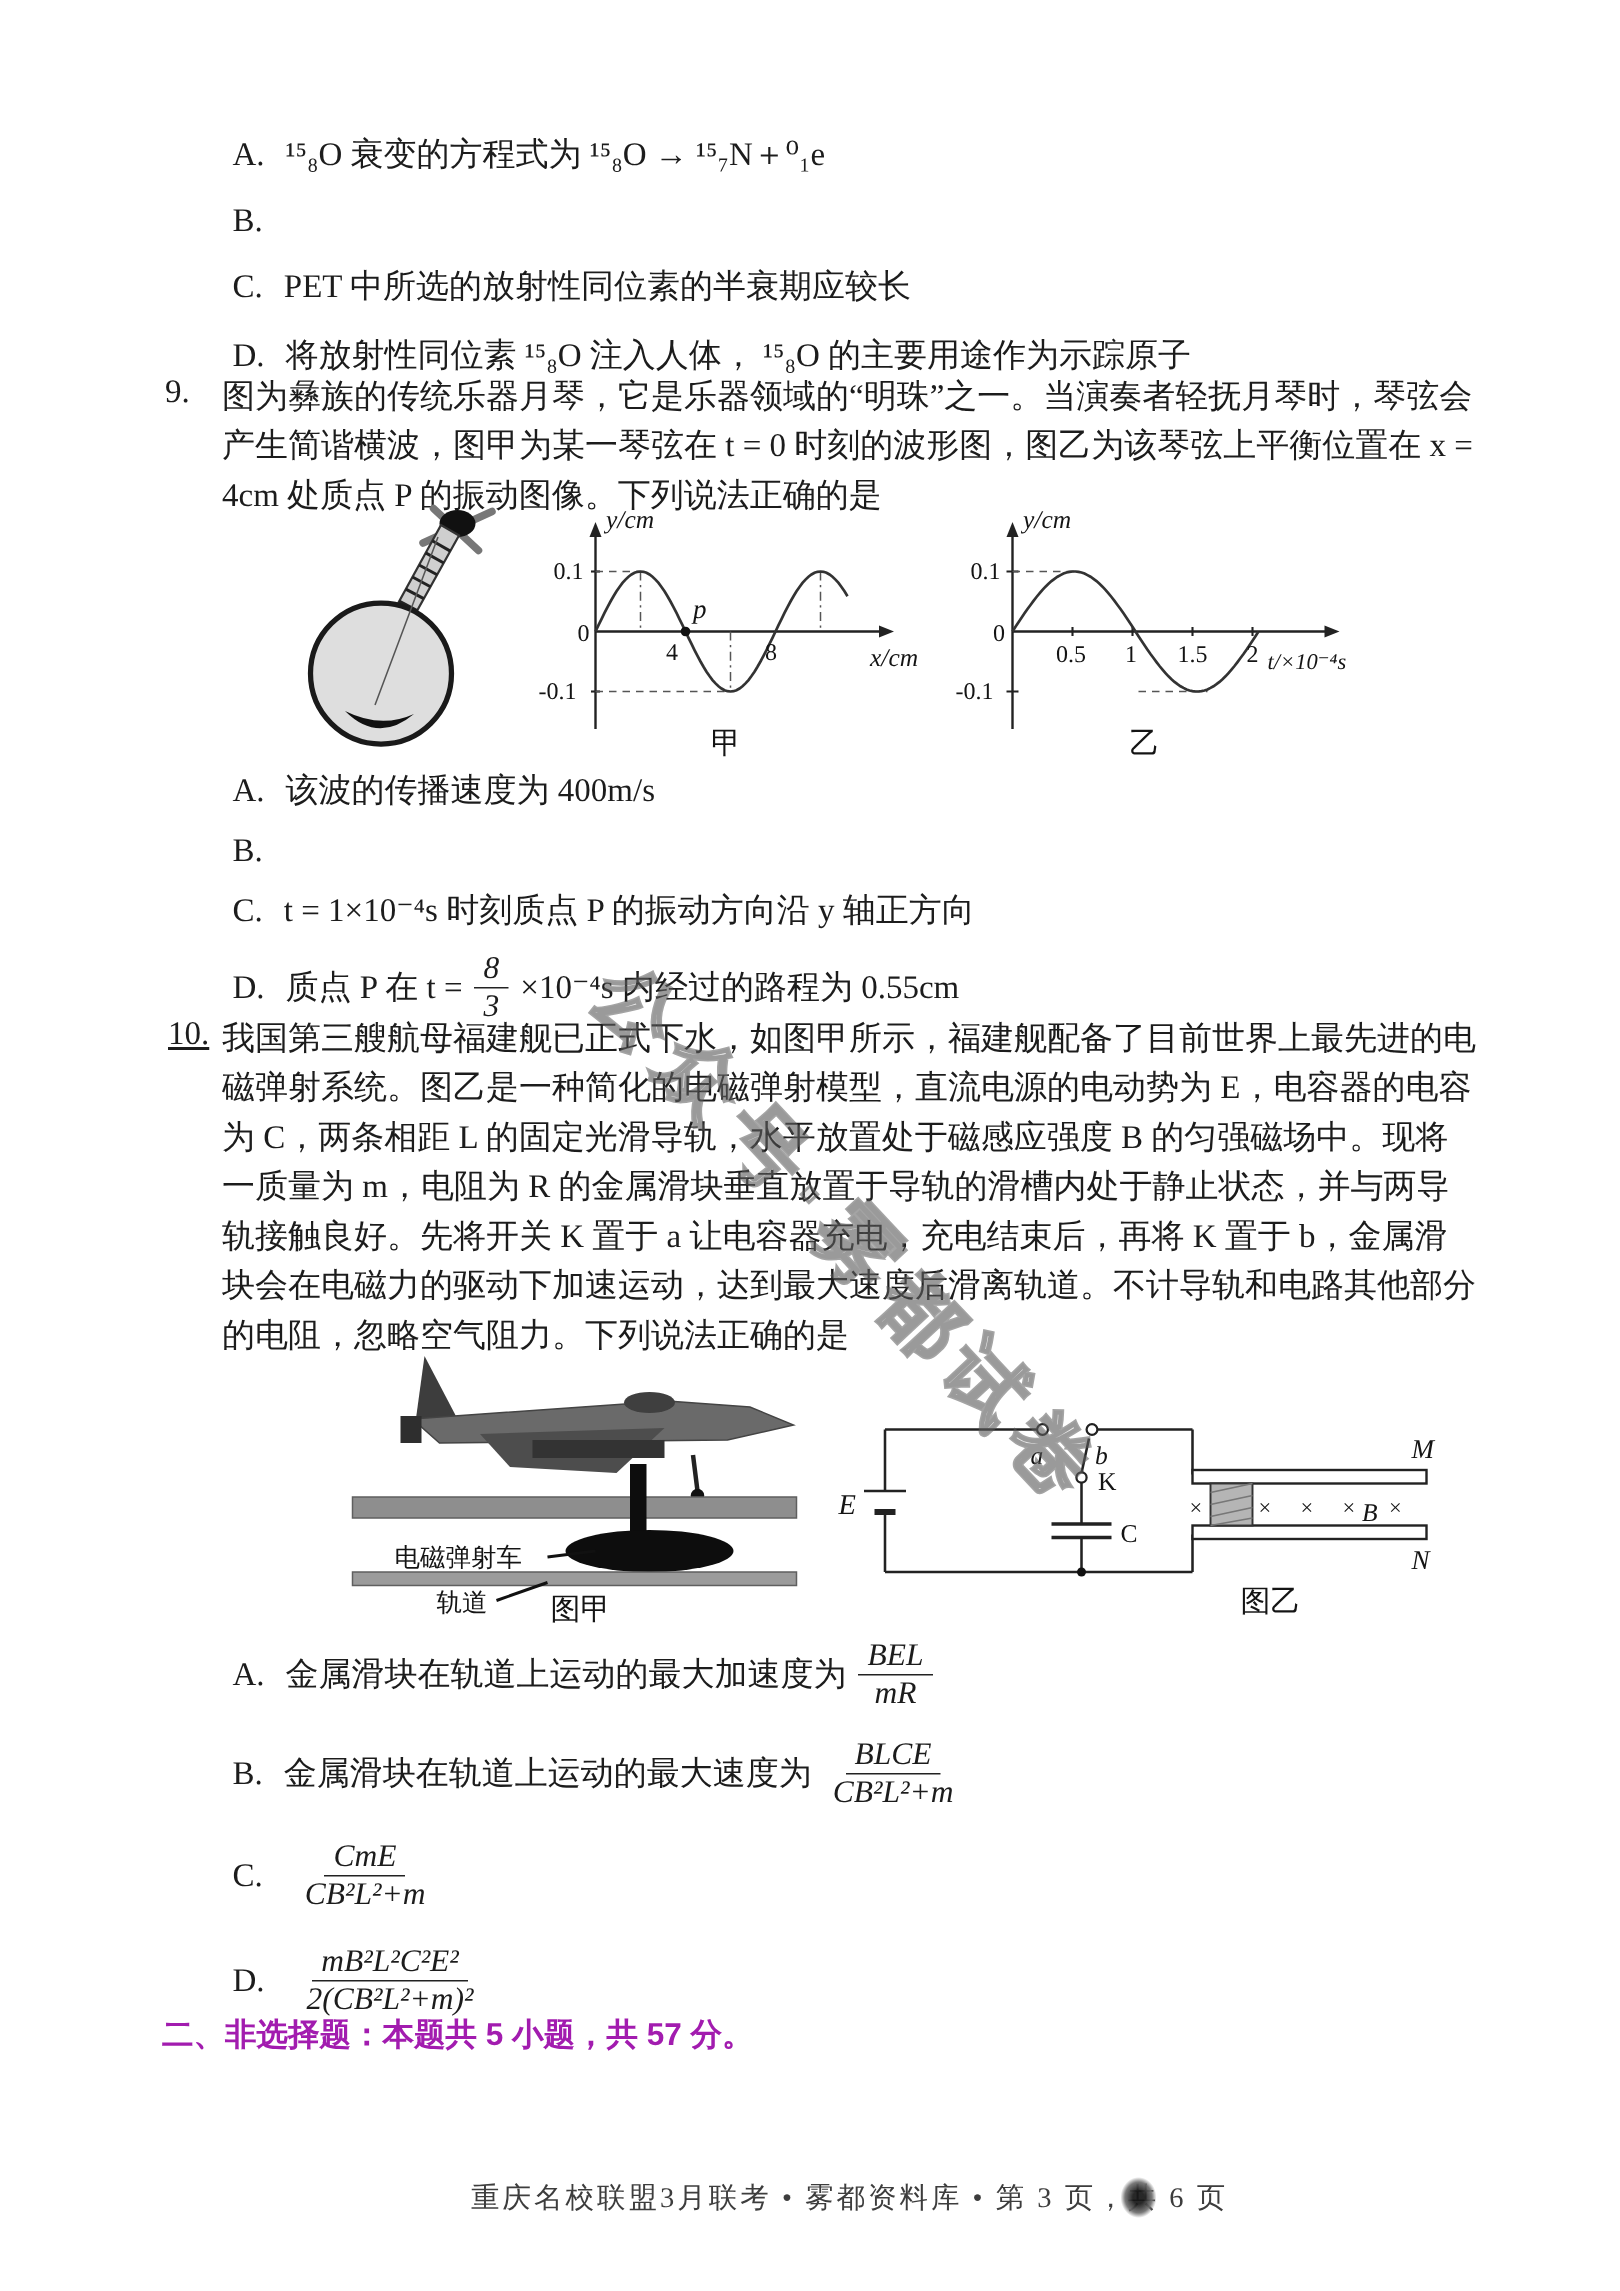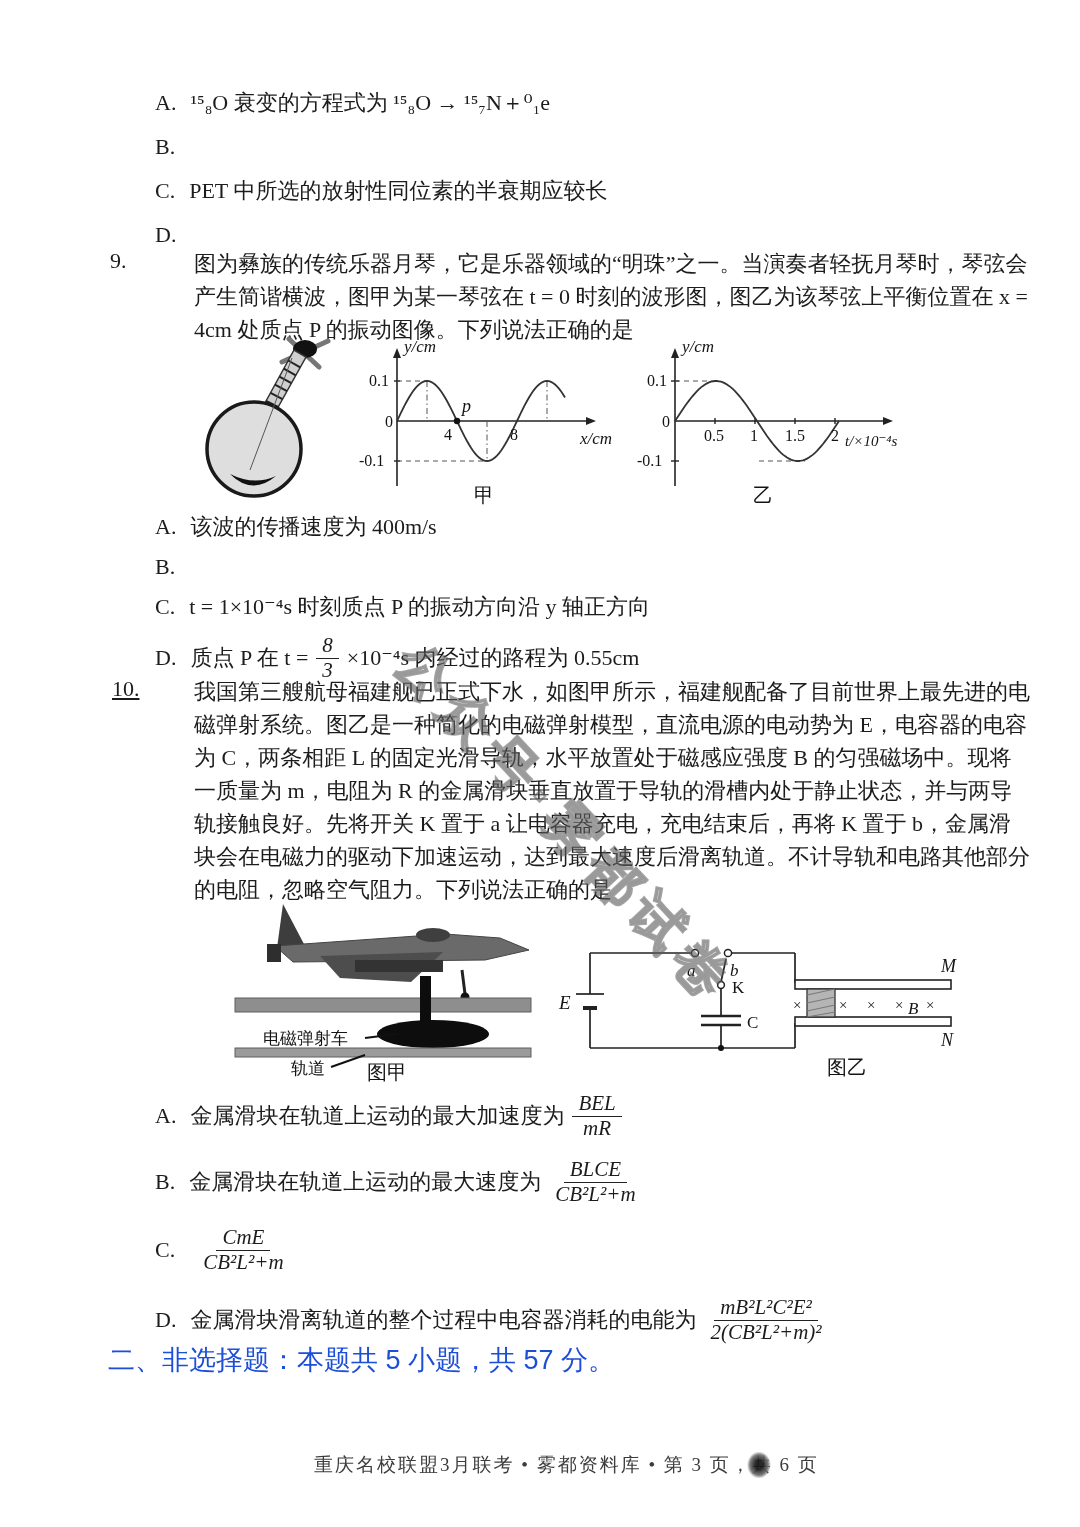--- a/index.html
+++ b/index.html
@@ -2,30 +2,30 @@
 <html><head>
 <meta charset="utf-8">
 <style>
   html,body{margin:0;padding:0;background:#d9d9d9;}
   .page{
     position:relative;width:1080px;height:1527px;margin:0 auto;
     background:#ffffff;overflow:hidden;
     font-family:"Liberation Serif","DejaVu Serif",serif;color:#1c1c1c;
   }
   .abs{position:absolute;}
-  .stem{font-size:22px;line-height:33px;text-align:left;margin-left:46px;}
+  .stem{font-size:22px;line-height:33px;text-align:left;}
   .qnum{font-size:22px;}
   .opt-col{display:flex;flex-direction:column;}
   .opt-row{display:flex;align-items:center;font-size:22px;}
   .opt-row .lab{margin-right:14px;}
   .frac{display:inline-flex;flex-direction:column;align-items:center;
         vertical-align:middle;line-height:1.12;font-size:21px;margin-left:8px;font-style:italic;}
   .frac .num{padding:0 6px;border-bottom:1.6px solid #222;}
   .frac .den{padding:0 6px;}
-  .sec-head{font-family:"Liberation Sans","DejaVu Sans",sans-serif;font-weight:400;font-size:27px;color:#1d4ed8;}
+  .sec-head{font-family:"Liberation Sans","DejaVu Sans",sans-serif;font-weight:700;font-size:21px;color:#a21caf;}
   .footer{font-size:19px;letter-spacing:2px;color:#3d3d3d;white-space:nowrap;}
   .watermark{
     font-family:"Liberation Sans","DejaVu Sans",sans-serif;
     font-size:54px;letter-spacing:9px;font-weight:700;white-space:nowrap;
     color:rgba(120,120,120,0.16);
     -webkit-text-stroke:2px rgba(90,90,90,0.55);
     transform:rotate(47deg);transform-origin:left top;
     z-index:6;pointer-events:none;
   }
   .smudge{
@@ -51,20 +51,21 @@
     </div>
     <div class="opt-row">
       <span class="lab">B.</span>
     </div>
     <div class="opt-row">
       <span class="lab">C.</span>
       <span>PET 中所选的放射性同位素的半衰期应较长</span>
     </div>
     <div class="opt-row">
       <span class="lab">D.</span>
+      <span>将放射性同位素 ¹⁵₈O 注入人体， ¹⁵₈O 的主要用途作为示踪原子</span>
     </div>
   </div>
 
   <div class="abs qnum" style="left:110px;top:248px;">9.</div>
   <div class="abs stem" style="left:148px;top:247px;width:836px;">图为彝族的传统乐器月琴，它是乐器领域的“明珠”之一。当演奏者轻抚月琴时，琴弦会产生简谐横波，图甲为某一琴弦在 t = 0 时刻的波形图，图乙为该琴弦上平衡位置在 x = 4cm 处质点 P 的振动图像。下列说法正确的是</div>
 
   <svg class="abs" style="left:192px;top:336px;" width="160" height="172" viewBox="0 0 160 172">
     <line x1="90" y1="26" x2="136" y2="5" stroke="#777" stroke-width="5" stroke-linecap="round"></line>
     <line x1="97" y1="3" x2="127" y2="31" stroke="#777" stroke-width="5" stroke-linecap="round"></line>
     <ellipse cx="113" cy="13" rx="12" ry="9" fill="#111"></ellipse>
@@ -246,21 +247,20 @@
     </div>
     <div class="opt-row" style="min-height:60px;">
       <span class="lab">C.</span>
       <span class="frac">
         <span class="num">CmE</span>
         <span class="den">CB²L²+m</span>
       </span>
     </div>
     <div class="opt-row" style="min-height:64px;">
       <span class="lab">D.</span>
-      <span>金属滑块滑离轨道的整个过程中电容器消耗的电能为</span>
       <span class="frac">
         <span class="num">mB²L²C²E²</span>
         <span class="den">2(CB²L²+m)²</span>
       </span>
     </div>
   </div>
 
   <div class="abs sec-head" style="left:108px;top:1342px;">二、非选择题：本题共 5 小题，共 57 分。</div>
 
   <div class="abs footer" style="left:314px;top:1452px;">重庆名校联盟3月联考 • 雾都资料库 • 第 3 页，共 6 页</div>

